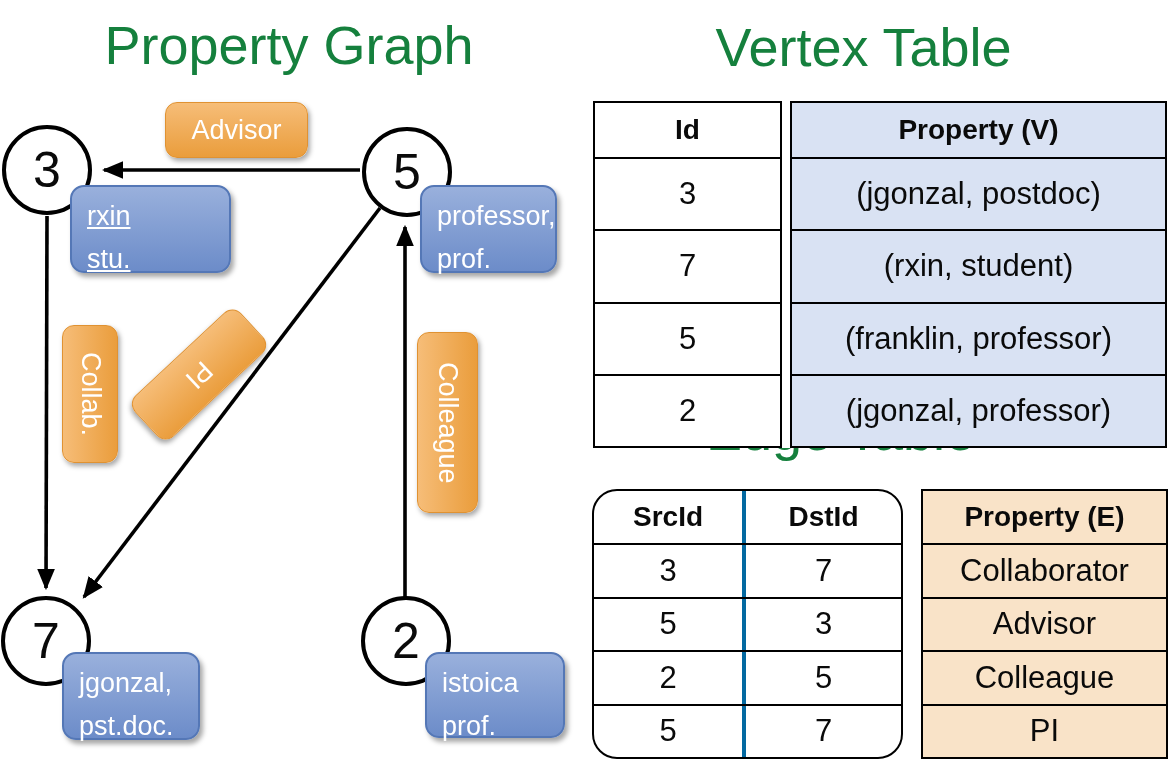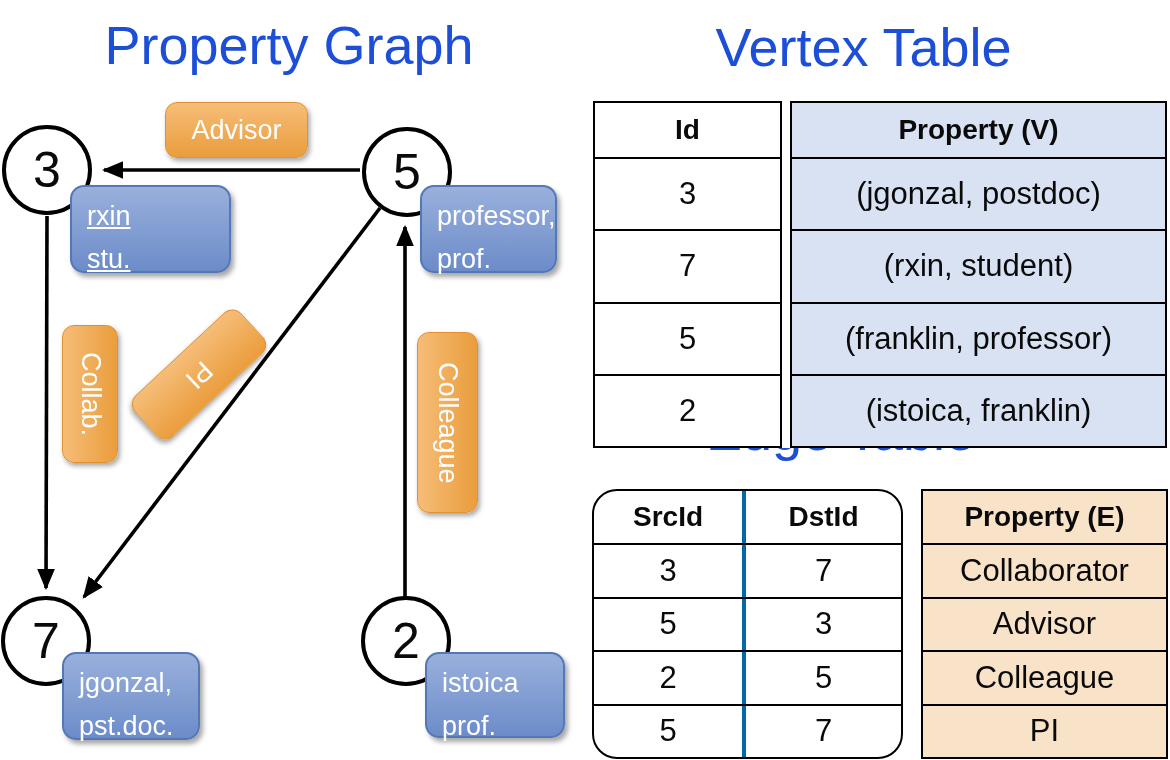--- a/index.html
+++ b/index.html
@@ -4,21 +4,21 @@
 <style>
   :root{
     --edge-label-top:#f6bd78; --edge-label-bottom:#ea9d3c; --edge-label-border:#e09232;
     --vertex-box-top:#99b0dc; --vertex-box-bottom:#6c8cc9; --vertex-box-border:#5477b6;
     --vertex-col-fill:#d9e2f3; --edge-col-fill:#f9e3c8; --line:#000000;
   }
   html,body{margin:0;padding:0;background:#ffffff;}
   .stage{position:relative;width:1170px;height:760px;background:#fff;overflow:hidden;
          font-family:"Liberation Sans", sans-serif;color:#111;}
   .title{position:absolute;text-align:center;font-size:54px;font-weight:300;
-         letter-spacing:0px;color:#1d4ed8;white-space:nowrap;}
+         letter-spacing:0px;color:#15803d;white-space:nowrap;}
   
   .gsvg{position:absolute;left:0;top:0;}
   .node{position:absolute;width:90px;height:90px;border:4px solid #000;border-radius:50%;
         background:#fff;box-sizing:border-box;display:flex;align-items:center;justify-content:center;
         font-size:50px;font-weight:300;color:#0a0a0a;}
   .elabel{position:absolute;display:flex;align-items:center;justify-content:center;
         background:linear-gradient(180deg,var(--edge-label-top),var(--edge-label-bottom));
         border:1px solid var(--edge-label-border);border-radius:12px;color:#fff;
         font-size:27px;font-weight:300;box-shadow:2px 3px 5px rgba(0,0,0,.35);box-sizing:border-box;}
   .elabel.vert{background:linear-gradient(90deg,var(--edge-label-top),var(--edge-label-bottom));}
@@ -130,21 +130,21 @@
       <div class="trow">
           <div class="cell fill-v">(jgonzal, postdoc)</div>
         </div>
       <div class="trow">
           <div class="cell fill-v">(rxin, student)</div>
         </div>
       <div class="trow">
           <div class="cell fill-v">(franklin, professor)</div>
         </div>
       <div class="trow">
-          <div class="cell fill-v">(istoica, franklin)</div>
+          <div class="cell fill-v">(jgonzal, professor)</div>
         </div>
     </div>
   </div>
 
   <div class="tablewrap" style="left:592px;top:489px;width:576px;height:270px;">
     <div class="subtable" style="width:311px;border-radius:25px;">
       <div class="trow first" style="flex:0 0 52px;">
         <div class="cell hdr" style="flex:0 0 148px;">SrcId</div>
         <div class="cell hdr div">DstId</div>
       </div>

